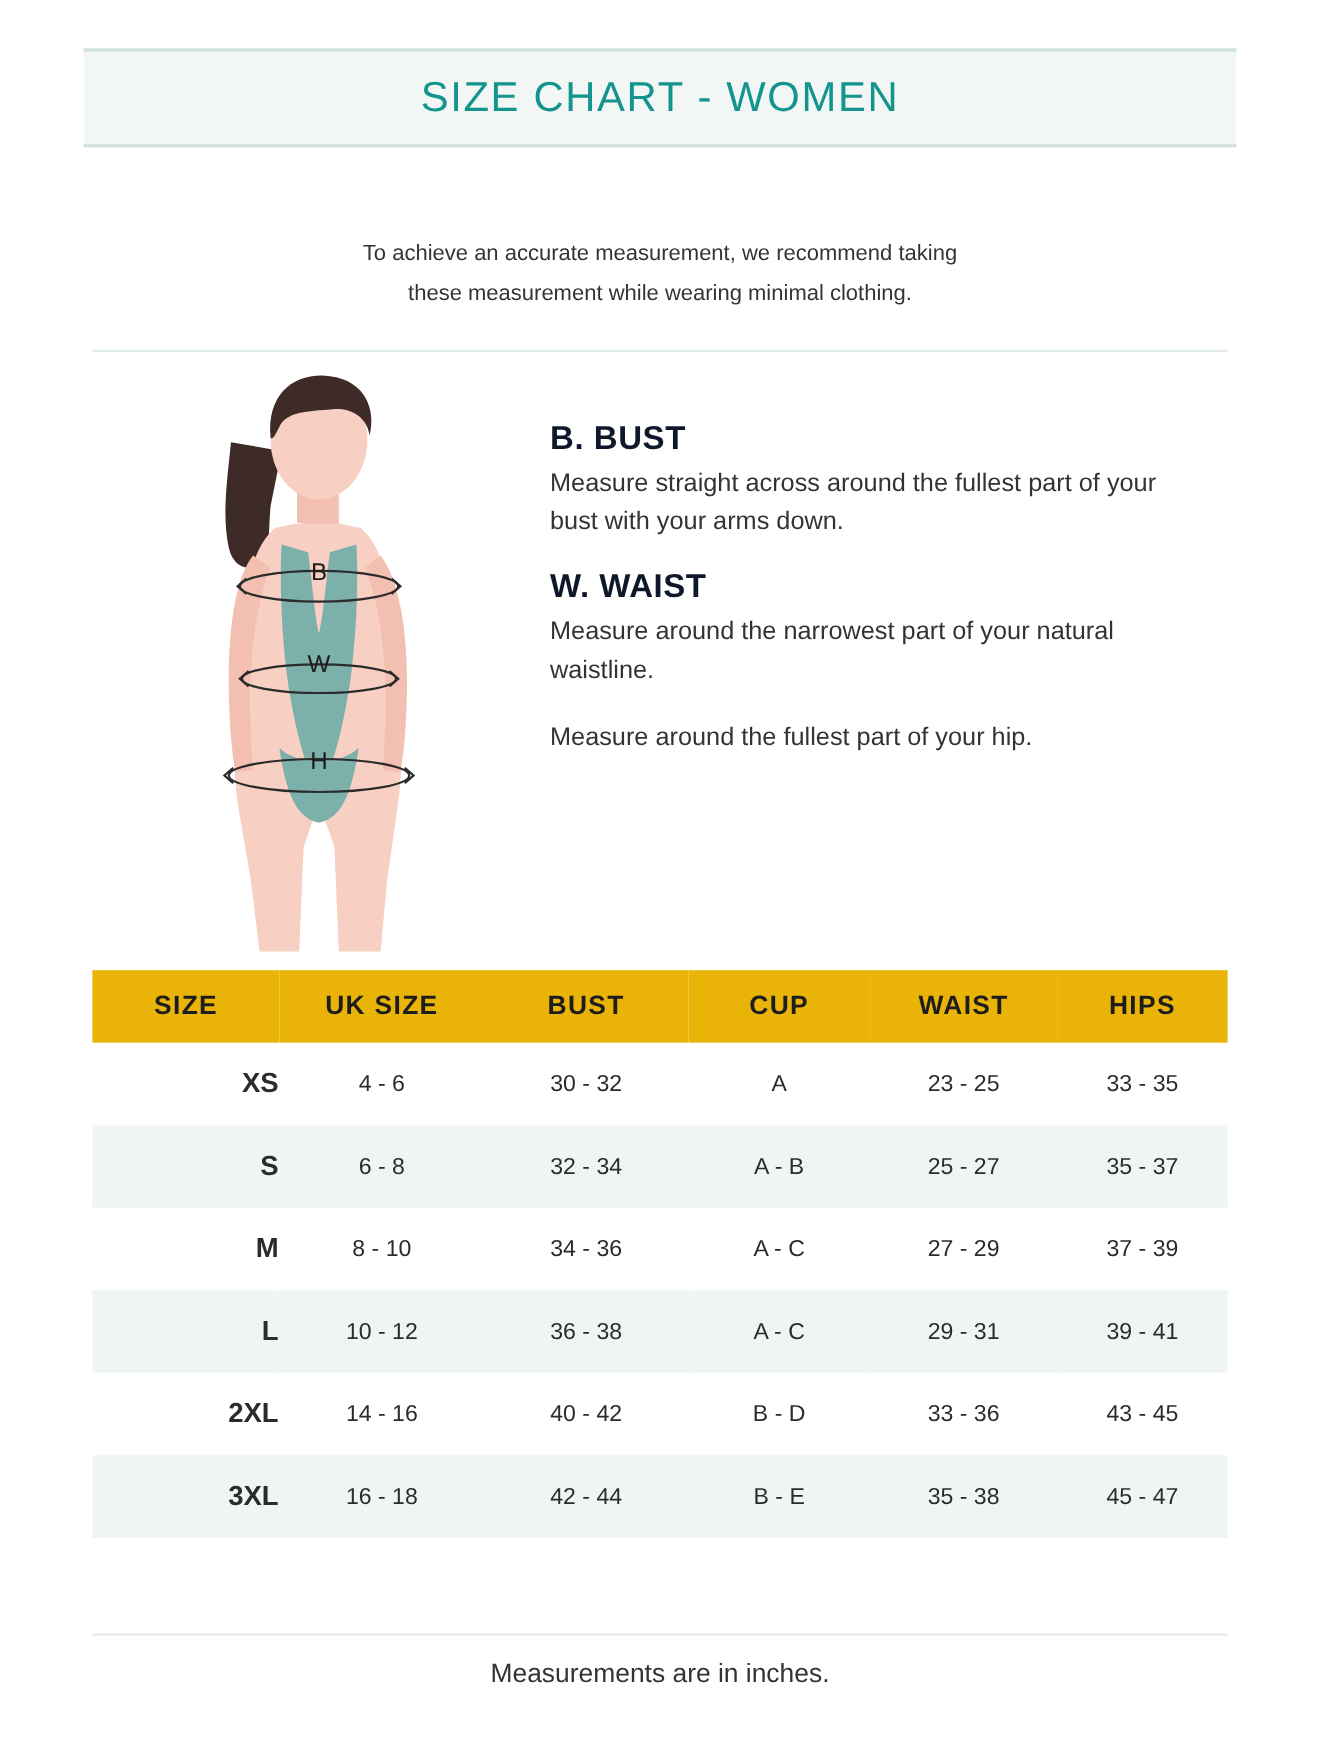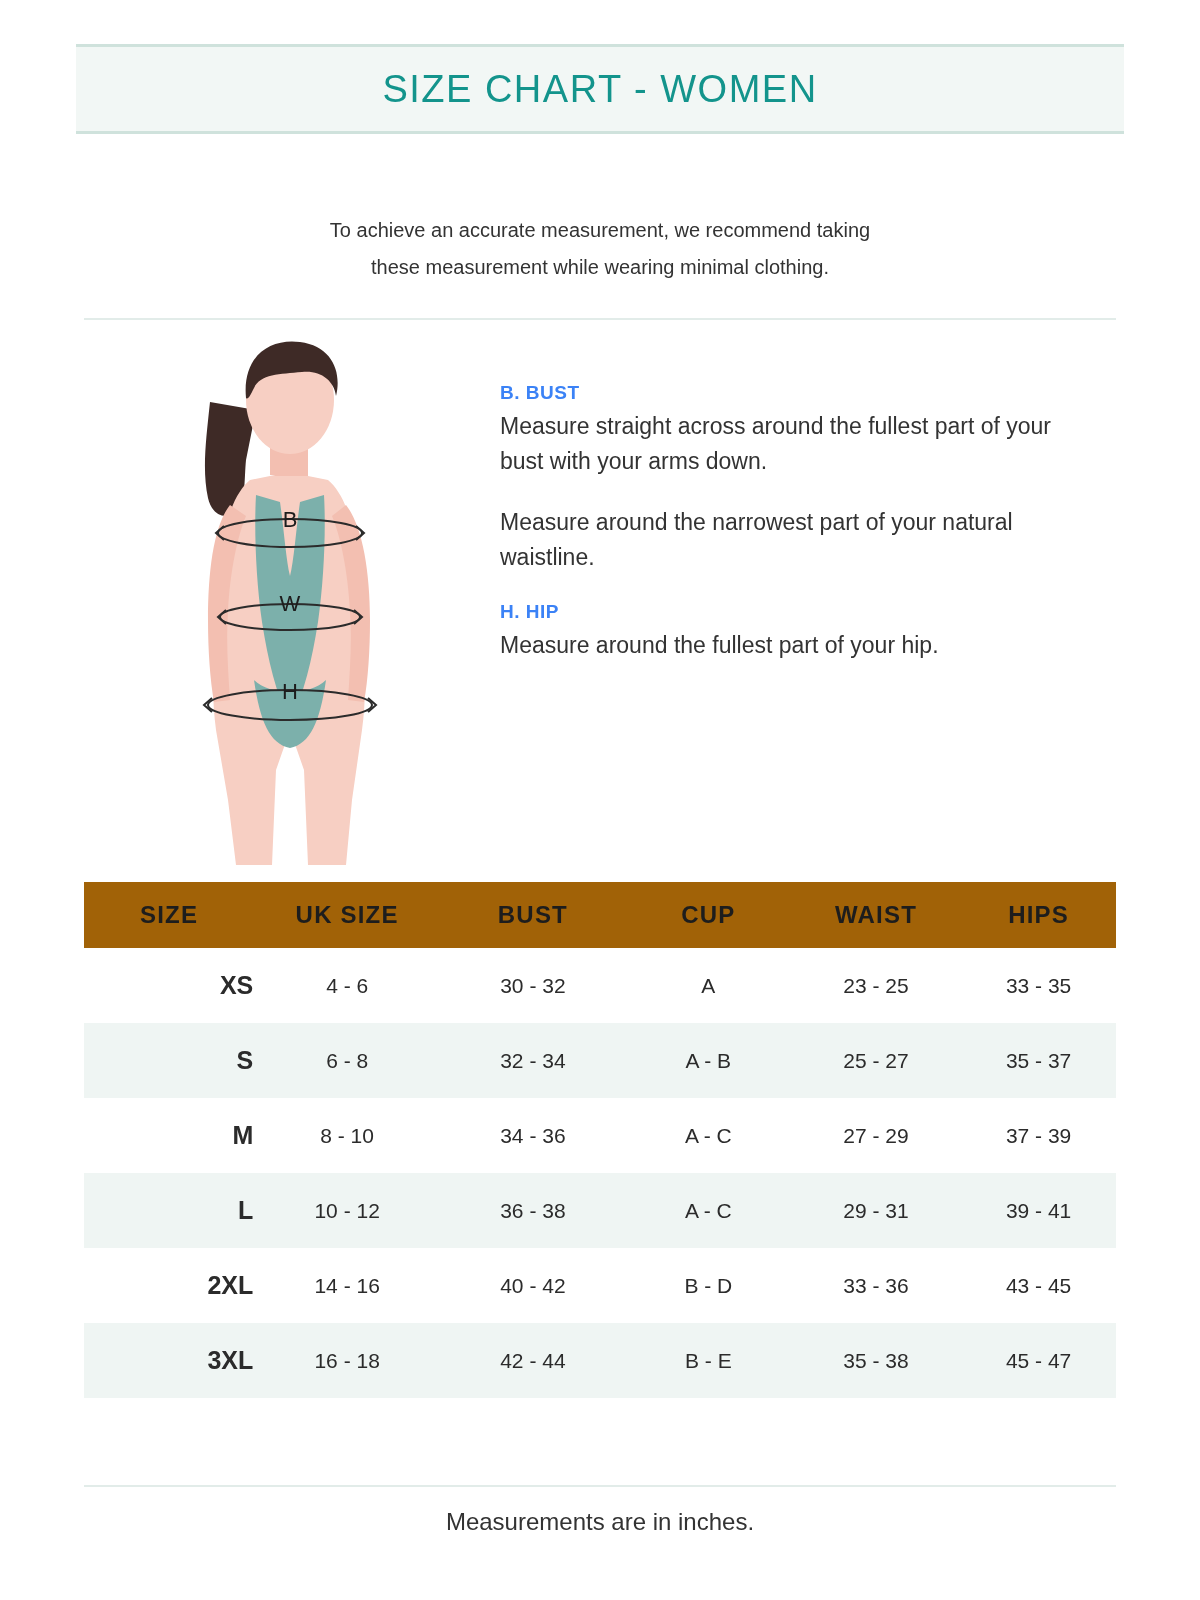--- a/index.html
+++ b/index.html
@@ -79,45 +79,45 @@
   
   .desc {
     position: absolute;
     left: 500px;
     top: 382px;
     width: 580px;
   }
   .desc-block { margin-bottom: 26px; }
   .desc-block:last-child { margin-bottom: 0; }
   .desc-title {
-    font-size: 19px;
+    font-size: 30px;
     font-weight: bold;
     letter-spacing: 0.5px;
-    color: #3b82f6;
+    color: #0f172a;
     margin-bottom: 5px;
   }
   .desc-text {
     font-size: 23px;
     line-height: 35px;
     color: #333333;
   }
 
   
   .table-wrap {
     position: absolute;
     left: 84px;
     top: 882px;
     width: 1032px;
   }
   table.size-table {
     width: 100%;
     border-collapse: collapse;
   }
   table.size-table th {
-    background: #a16207;
+    background: #eab308;
     font-size: 24px;
     font-weight: bold;
     letter-spacing: 1.2px;
     color: #1d1d1d;
     height: 64px;
     text-align: center;
   }
   table.size-table td {
     height: 73px;
     text-align: center;
@@ -221,24 +221,24 @@
       <text x="140" y="369" text-anchor="middle" font-family="Liberation Sans, sans-serif" font-size="22" fill="#1d1d1d">H</text>
     </svg>
   </div>
 
   <div class="desc">
     <div class="desc-block">
       <div class="desc-title">B. BUST</div>
       <div class="desc-text">Measure straight across around the fullest part of your bust with your arms down.</div>
     </div>
     <div class="desc-block">
+      <div class="desc-title">W. WAIST</div>
       <div class="desc-text">Measure around the narrowest part of your natural waistline.</div>
     </div>
     <div class="desc-block">
-      <div class="desc-title">H. HIP</div>
       <div class="desc-text">Measure around the fullest part of your hip.</div>
     </div>
   </div>
 
   <div class="table-wrap">
     <table class="size-table">
       <thead>
         <tr>
           <th class="col-size">SIZE</th>
           <th class="col-uk">UK SIZE</th>

